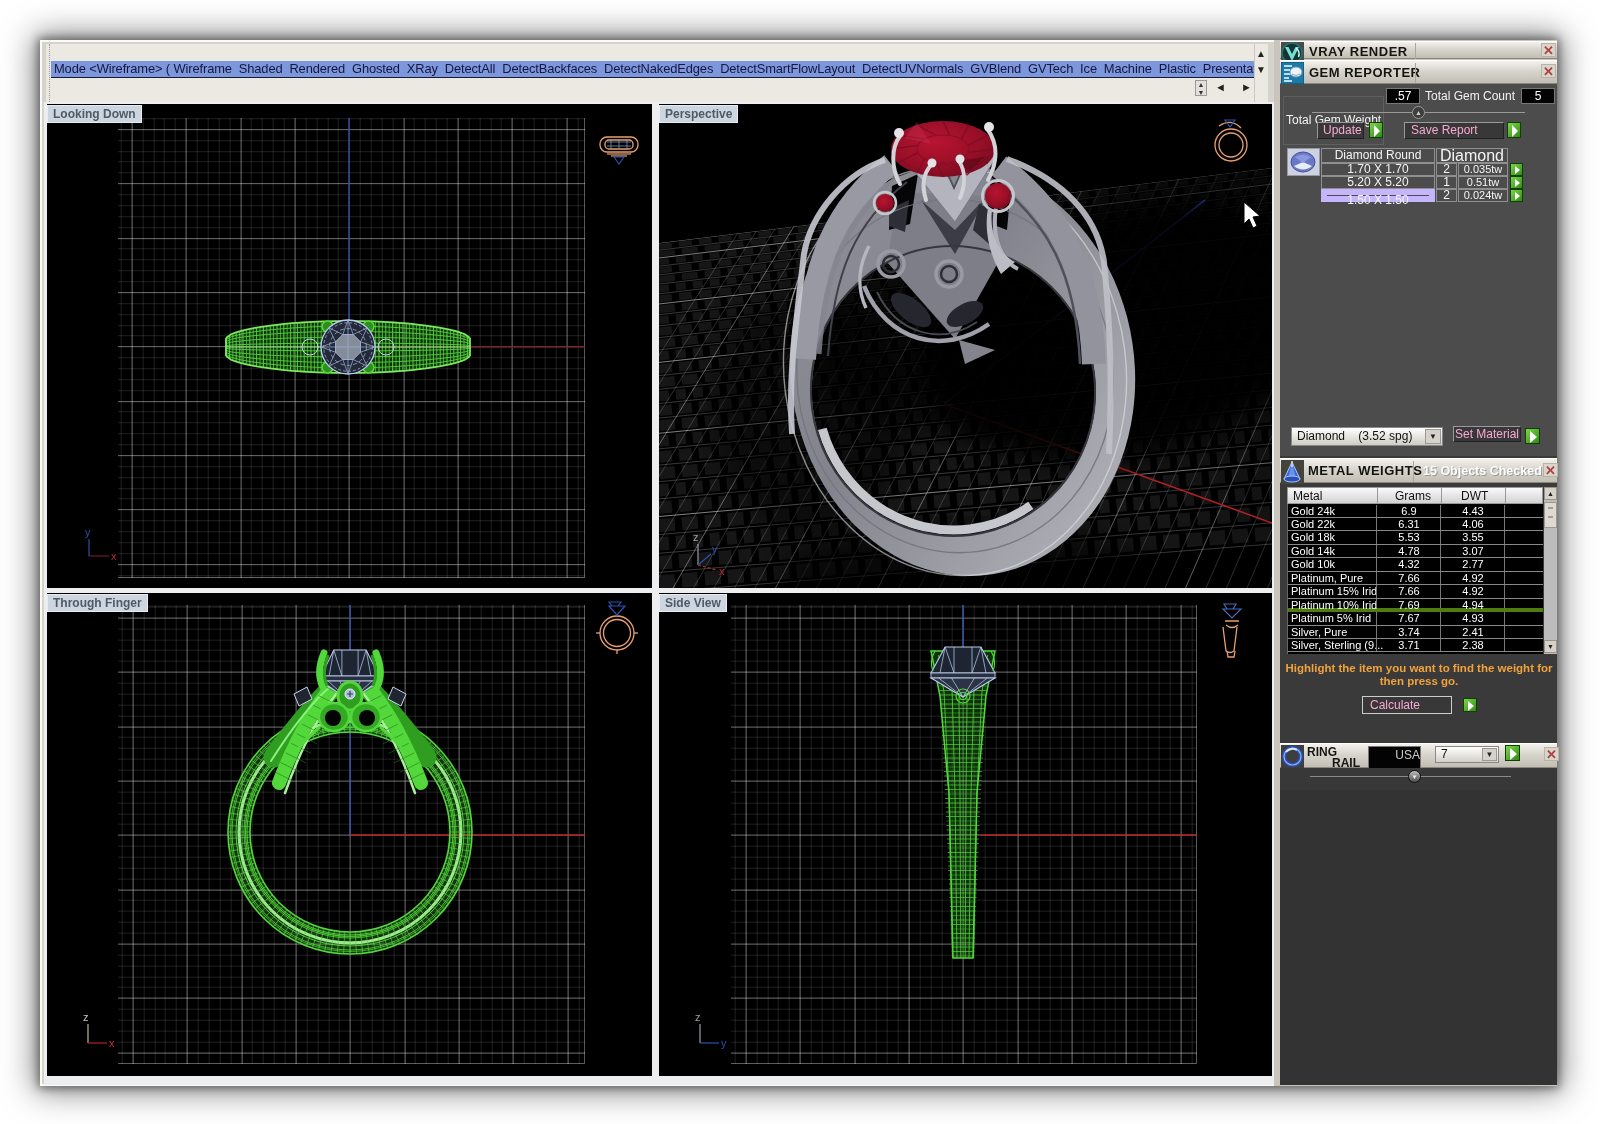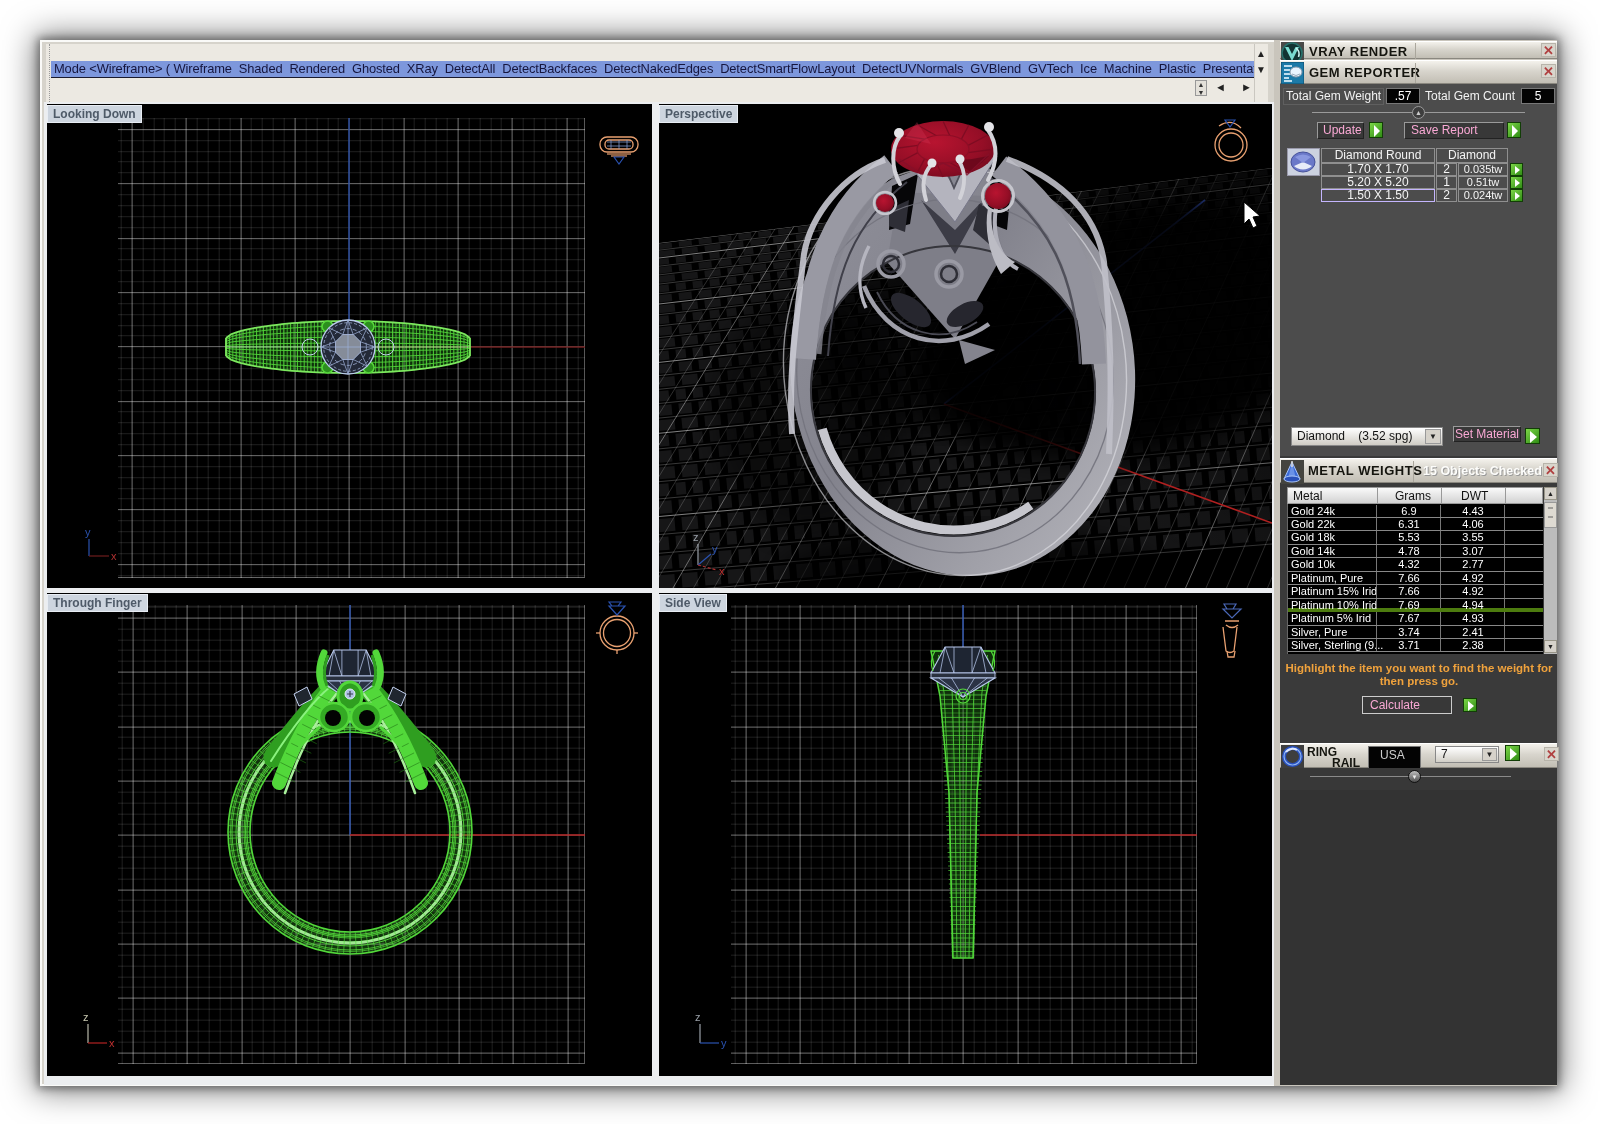--- a/index.html
+++ b/index.html
@@ -768,54 +768,54 @@
         <line x1="3" y1="19" x2="11" y2="19"></line>
       </g>
       <ellipse cx="15" cy="10" rx="6" ry="5" fill="#e8f4ff" stroke="#89a" stroke-width="1"></ellipse>
       <path d="M11,12 q4,3 8,0" stroke="#9ab" stroke-width="1" fill="none"></path>
     </svg>
     <div class="ttl" style="top:4px;left:29px">GEM REPORTER</div>
     <div class="abs" style="left:135px;top:2px;width:1px;height:20px;background:#aaa69c"></div>
   </div>
 <div class="xbtn abs" style="left:1541px;top:64px;border:1px solid #b8b4aa;background:#d8d5cc;color:#b04040">✕</div>
 <div class="abs" style="left:1280px;top:84px;width:277px;height:372px;background:#4c4c4c"></div>
-<div class="wlabel abs" style="left:1283px;top:88px;border:1px solid #5f5f5f;padding:0 2px;line-height:15px">Total Gem Weight</div>
+<div class="wlabel abs" style="left:1283px;top:96px;border:1px solid #5f5f5f;padding:16px 2px;line-height:15px">Total Gem Weight</div>
 <div class="blkfield abs" style="left:1386px;top:88px;width:34px;height:16px;line-height:14px">.57</div>
 <div class="wlabel abs" style="left:1425px;top:89px;line-height:15px">Total Gem Count</div>
 <div class="blkfield abs" style="left:1521px;top:88px;width:34px;height:16px;line-height:14px">5</div>
 <div class="abs" style="left:1312px;top:112px;width:213px;height:1px;background:#9a9a9a"></div>
 <div class="abs" style="left:1412px;top:106px;width:13px;height:13px;border-radius:50%;background:#3e3e3e;border:1px solid #9a9a9a;color:#ccc;font-size:7px;line-height:12px;text-align:center">▲</div>
 <div class="dbtn abs" style="left:1317px;top:122px;width:47px;height:17px;text-align:left;padding-left:5px;line-height:15px">Update</div>
 <div class="gbtn abs" style="left:1369px;top:122px;width:14px;height:16px">
     <i style="border-width:6px 0 6px 6px;left:4px;top:2px"></i>
   </div>
 <div class="dbtn abs" style="left:1404px;top:122px;width:100px;height:17px;text-align:left;padding-left:6px;line-height:15px">Save Report</div>
 <div class="gbtn abs" style="left:1507px;top:122px;width:14px;height:16px">
     <i style="border-width:6px 0 6px 6px;left:4px;top:2px"></i>
   </div>
 <div class="abs" style="left:1287px;top:148px;width:33px;height:28px;background:#ccd2e0;border:1px solid #99a"><svg width="31" height="26" viewBox="0 0 31 26">
       <ellipse cx="15" cy="13" rx="12" ry="10" fill="#6a78c8" stroke="#45519a" stroke-width="1"></ellipse>
       <path d="M6,17 a12,10 0 0 0 18,0 L15,13 Z" fill="#e8ecf8"></path>
       <path d="M7,8 q8,-5 16,0 l-8,6 Z" fill="#8a98e0"></path>
     </svg></div>
 <div class="abs" style="left:1321px;top:148px;width:114px;height:15px;border:1px solid #8f8f8f;color:#f4f4f4;font-size:12px;line-height:13px;text-align:center;background:#4c4c4c">Diamond Round</div>
-<div class="abs" style="left:1436px;top:148px;width:72px;height:15px;border:1px solid #8f8f8f;color:#f4f4f4;font-size:12px;line-height:13px;text-align:center;background:#4c4c4c">Diamond</div>
+<div class="abs" style="left:1436px;top:148px;width:72px;height:15px;border:1px solid #8f8f8f;color:#f4f4f4;font-size:16px;line-height:13px;text-align:center;background:#4c4c4c">Diamond</div>
 <div class="abs" style="left:1321px;top:163px;width:114px;height:13px;border:1px solid #8f8f8f;color:#f4f4f4;font-size:12px;line-height:11px;text-align:center;background:#4c4c4c">1.70 X 1.70</div>
 <div class="abs" style="left:1436px;top:163px;width:21px;height:13px;border:1px solid #8f8f8f;color:#f4f4f4;font-size:12px;line-height:11px;text-align:center;background:#4c4c4c">2</div>
 <div class="abs" style="left:1458px;top:163px;width:50px;height:13px;border:1px solid #8f8f8f;color:#f4f4f4;font-size:11px;line-height:11px;text-align:center;background:#4c4c4c">0.035tw</div>
 <div class="gbtn abs" style="left:1510px;top:163px;width:13px;height:13px">
     <i style="border-width:4px 0 4px 5px;left:4px;top:2px"></i>
   </div>
 <div class="abs" style="left:1321px;top:176px;width:114px;height:13px;border:1px solid #8f8f8f;color:#f4f4f4;font-size:12px;line-height:11px;text-align:center;background:#4c4c4c">5.20 X 5.20</div>
 <div class="abs" style="left:1436px;top:176px;width:21px;height:13px;border:1px solid #8f8f8f;color:#f4f4f4;font-size:12px;line-height:11px;text-align:center;background:#4c4c4c">1</div>
 <div class="abs" style="left:1458px;top:176px;width:50px;height:13px;border:1px solid #8f8f8f;color:#f4f4f4;font-size:11px;line-height:11px;text-align:center;background:#4c4c4c">0.51tw</div>
 <div class="gbtn abs" style="left:1510px;top:176px;width:13px;height:13px">
     <i style="border-width:4px 0 4px 5px;left:4px;top:2px"></i>
   </div>
-<div class="abs" style="left:1321px;top:189px;width:114px;height:13px;border:1px solid #c4b5fd;color:#f4f4f4;font-size:12px;line-height:11px;text-align:center;background:#4c4c4c">1.50 X 1.50</div>
+<div class="abs" style="left:1321px;top:189px;width:114px;height:13px;border:6px solid #c4b5fd;color:#f4f4f4;font-size:12px;line-height:11px;text-align:center;background:#4c4c4c">1.50 X 1.50</div>
 <div class="abs" style="left:1436px;top:189px;width:21px;height:13px;border:1px solid #8f8f8f;color:#f4f4f4;font-size:12px;line-height:11px;text-align:center;background:#4c4c4c">2</div>
 <div class="abs" style="left:1458px;top:189px;width:50px;height:13px;border:1px solid #8f8f8f;color:#f4f4f4;font-size:11px;line-height:11px;text-align:center;background:#4c4c4c">0.024tw</div>
 <div class="gbtn abs" style="left:1510px;top:189px;width:13px;height:13px">
     <i style="border-width:4px 0 4px 5px;left:4px;top:2px"></i>
   </div>
 <div class="abs" style="left:1291px;top:427px;width:152px;height:19px;background:linear-gradient(#fff,#cfccc4);border:1px solid #888;font-size:12px;color:#111;line-height:17px;padding-left:5px">Diamond&nbsp;&nbsp;&nbsp;&nbsp;(3.52 spg)<div class="abs" style="right:1px;top:1px;width:16px;height:15px;background:#d6d2ca;border:1px solid #999;color:#222;font-size:8px;text-align:center;line-height:14px">▼</div></div>
 <div class="dbtn abs" style="left:1453px;top:426px;width:68px;height:16px;text-align:center;line-height:14px">Set Material</div>
 <div class="gbtn abs" style="left:1525px;top:428px;width:15px;height:16px">
     <i style="border-width:6px 0 6px 7px;left:4px;top:2px"></i>
   </div>
@@ -942,21 +942,21 @@
 <div class="hdr abs" style="left:1280px;top:743px;width:277px;height:25px">
     <svg class="abs" style="left:1px;top:1px" width="23" height="23" viewBox="0 0 23 23">
       <rect width="23" height="23" fill="#3e3e3e"></rect>
       <circle cx="11.5" cy="11.5" r="8.5" fill="none" stroke="#2a52c0" stroke-width="4"></circle>
       <circle cx="11.5" cy="11.5" r="8.5" fill="none" stroke="#8fb4f0" stroke-width="1.2"></circle>
       <path d="M5,7 a8.5,8.5 0 0 1 11,-2" stroke="#dfe8ff" stroke-width="2" fill="none"></path>
     </svg>
     <div class="abs" style="left:27px;top:1px;font-size:12px;font-weight:bold;color:#15150f">RING</div>
     <div class="abs" style="left:52px;top:12px;font-size:12px;font-weight:bold;color:#15150f">RAIL</div>
   </div>
-<div class="blkfield abs" style="left:1368px;top:746px;width:53px;height:36px;text-align:left;padding-left:11px;line-height:16px;color:#ccc">USA</div>
+<div class="blkfield abs" style="left:1368px;top:746px;width:53px;height:36px;text-align:right;padding-left:11px;line-height:16px;color:#ccc">USA</div>
 <div class="abs" style="left:1435px;top:746px;width:64px;height:17px;background:linear-gradient(#fff,#d2cfc7);border:1px solid #888;font-size:12px;color:#111;line-height:15px;padding-left:5px">7<div class="abs" style="right:1px;top:1px;width:15px;height:13px;background:#d6d2ca;border:1px solid #999;color:#222;font-size:8px;text-align:center;line-height:12px">▼</div></div>
 <div class="gbtn abs" style="left:1505px;top:745px;width:15px;height:16px">
     <i style="border-width:6px 0 6px 7px;left:4px;top:2px"></i>
   </div>
 <div class="xbtn abs" style="left:1544px;top:747px;border:1px solid #b8b4aa;background:#d8d5cc;color:#b04040">✕</div>
 <div class="abs" style="left:1280px;top:768px;width:277px;height:22px;background:#383838">
     <div class="abs" style="left:30px;top:8px;width:201px;height:1px;background:#8a8a8a"></div>
     <div class="abs" style="left:128px;top:2px;width:13px;height:13px;border-radius:50%;background:linear-gradient(#bdbdbd,#4e4e4e);border:1px solid #111;color:#eee;font-size:6px;text-align:center;line-height:12px">▼</div>
   </div>
 <div class="abs" style="left:1280px;top:790px;width:277px;height:295px;background:#333"></div>

